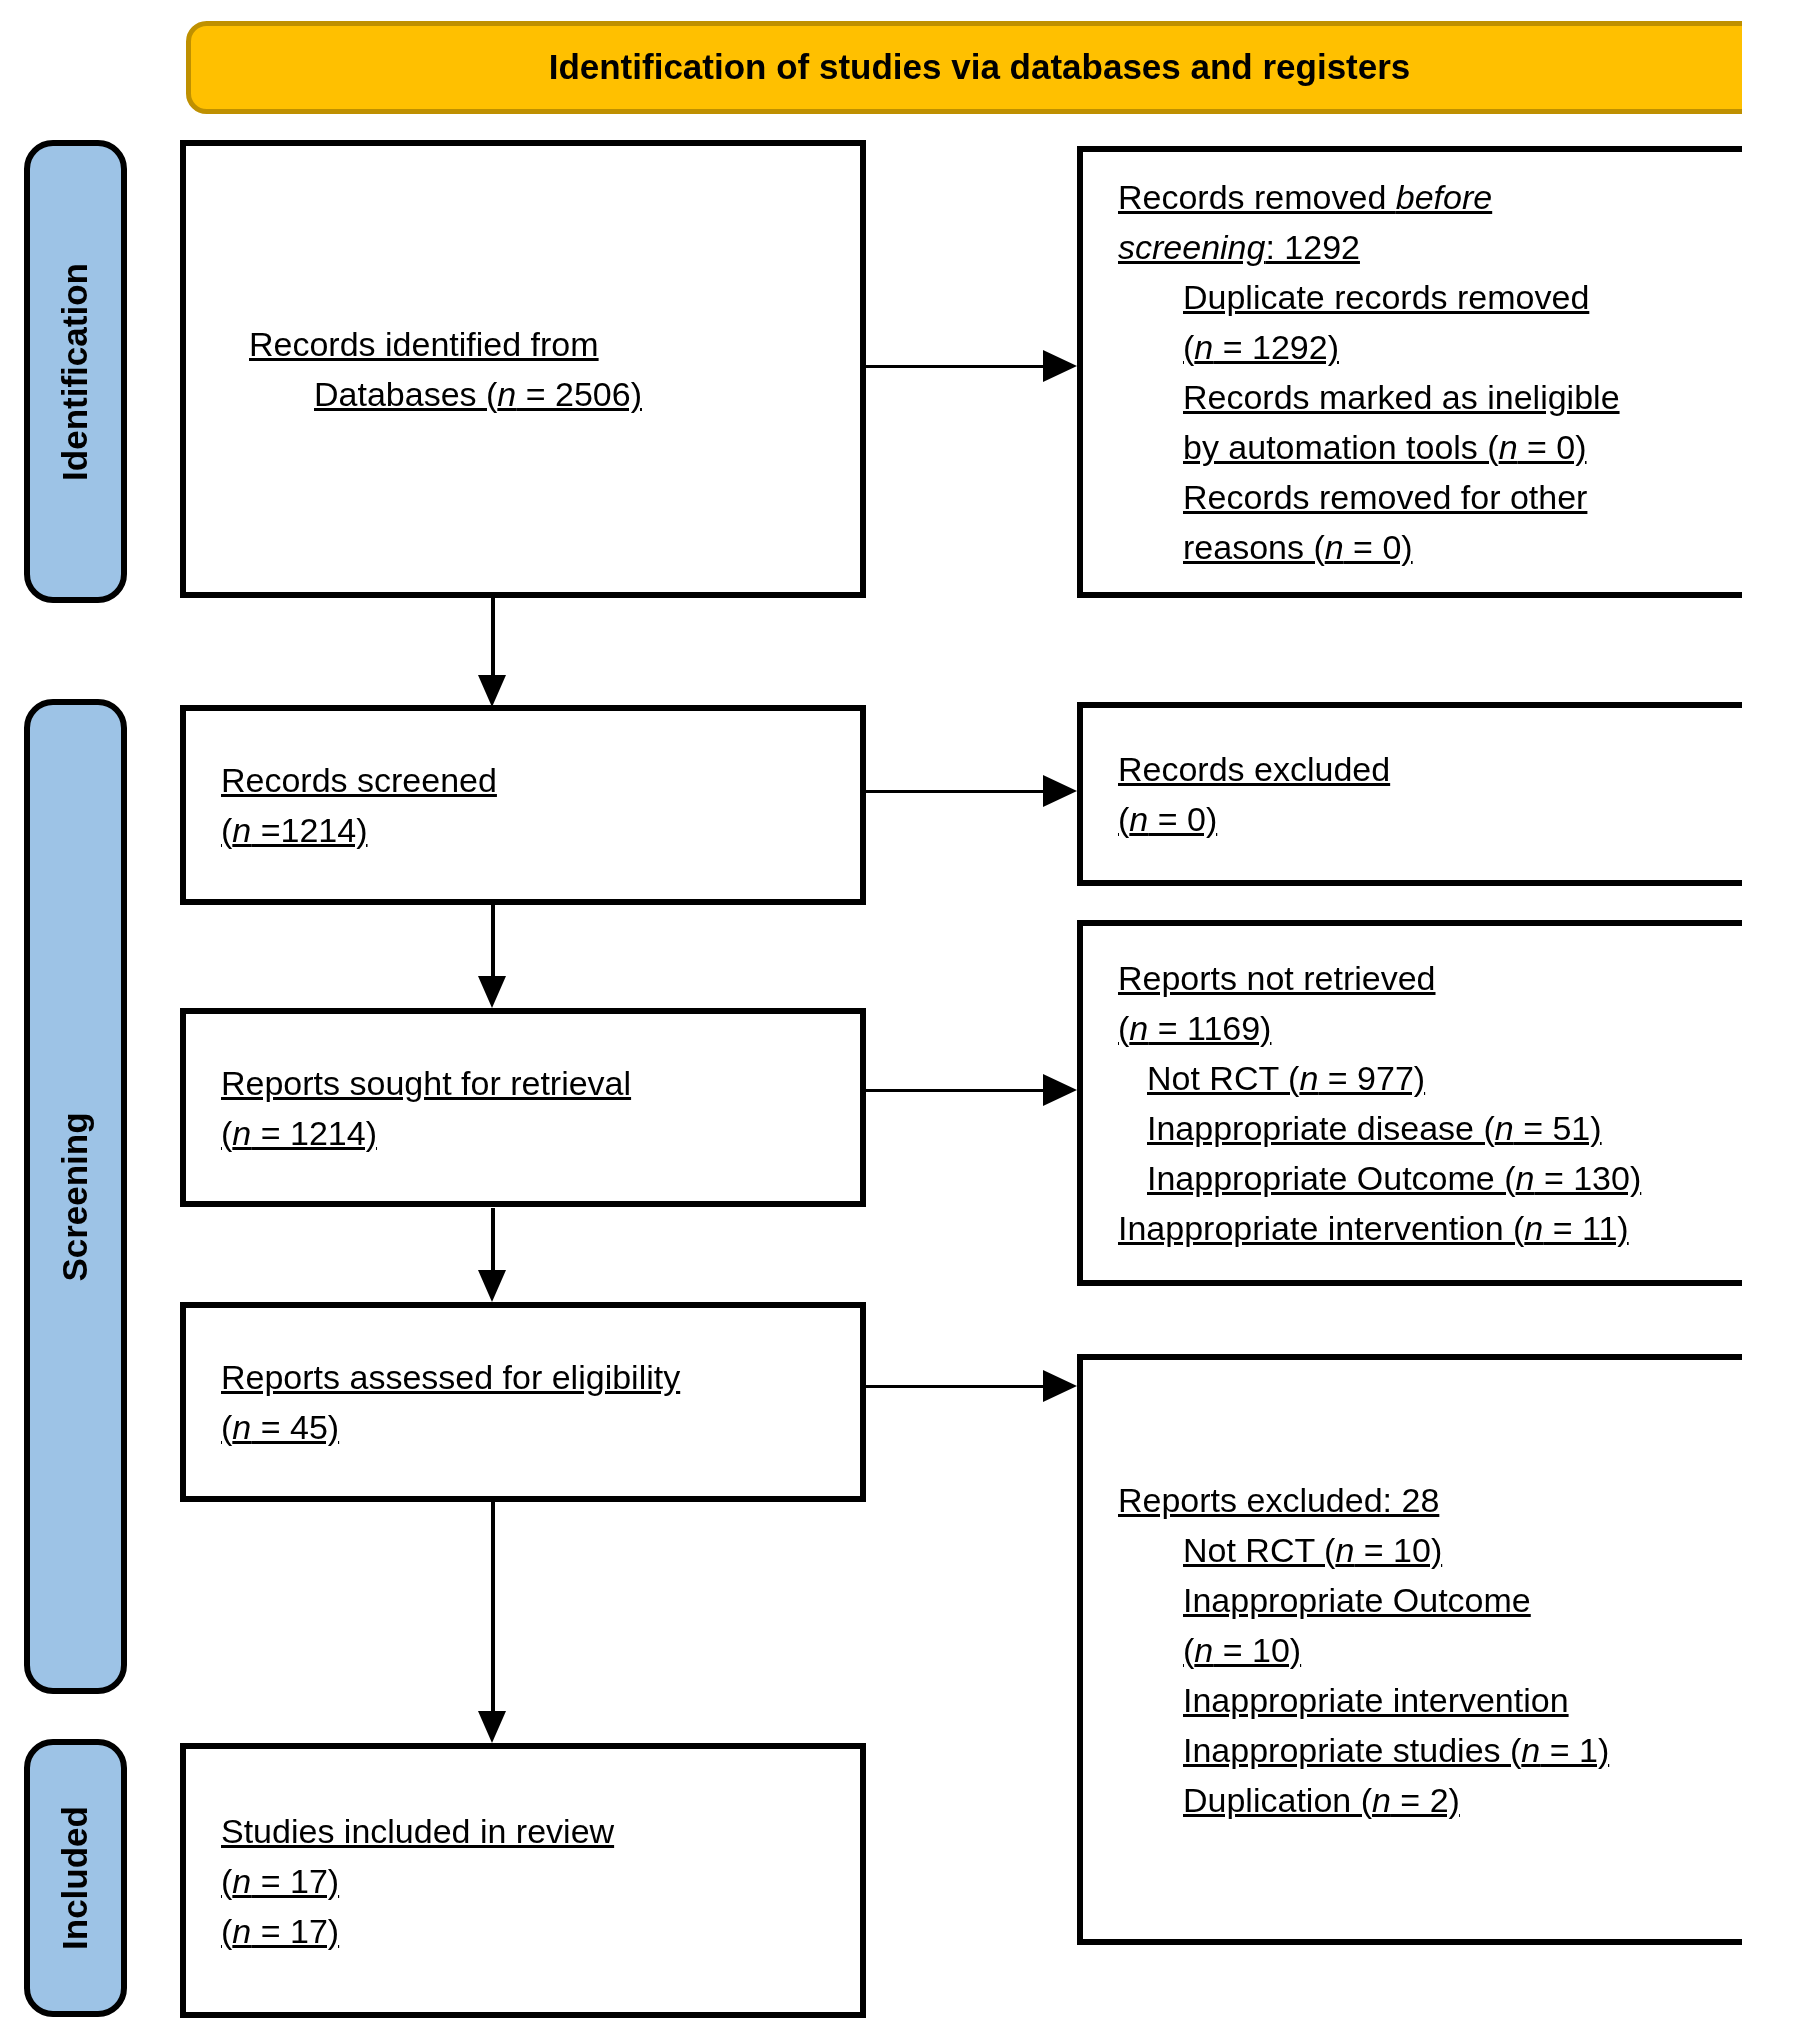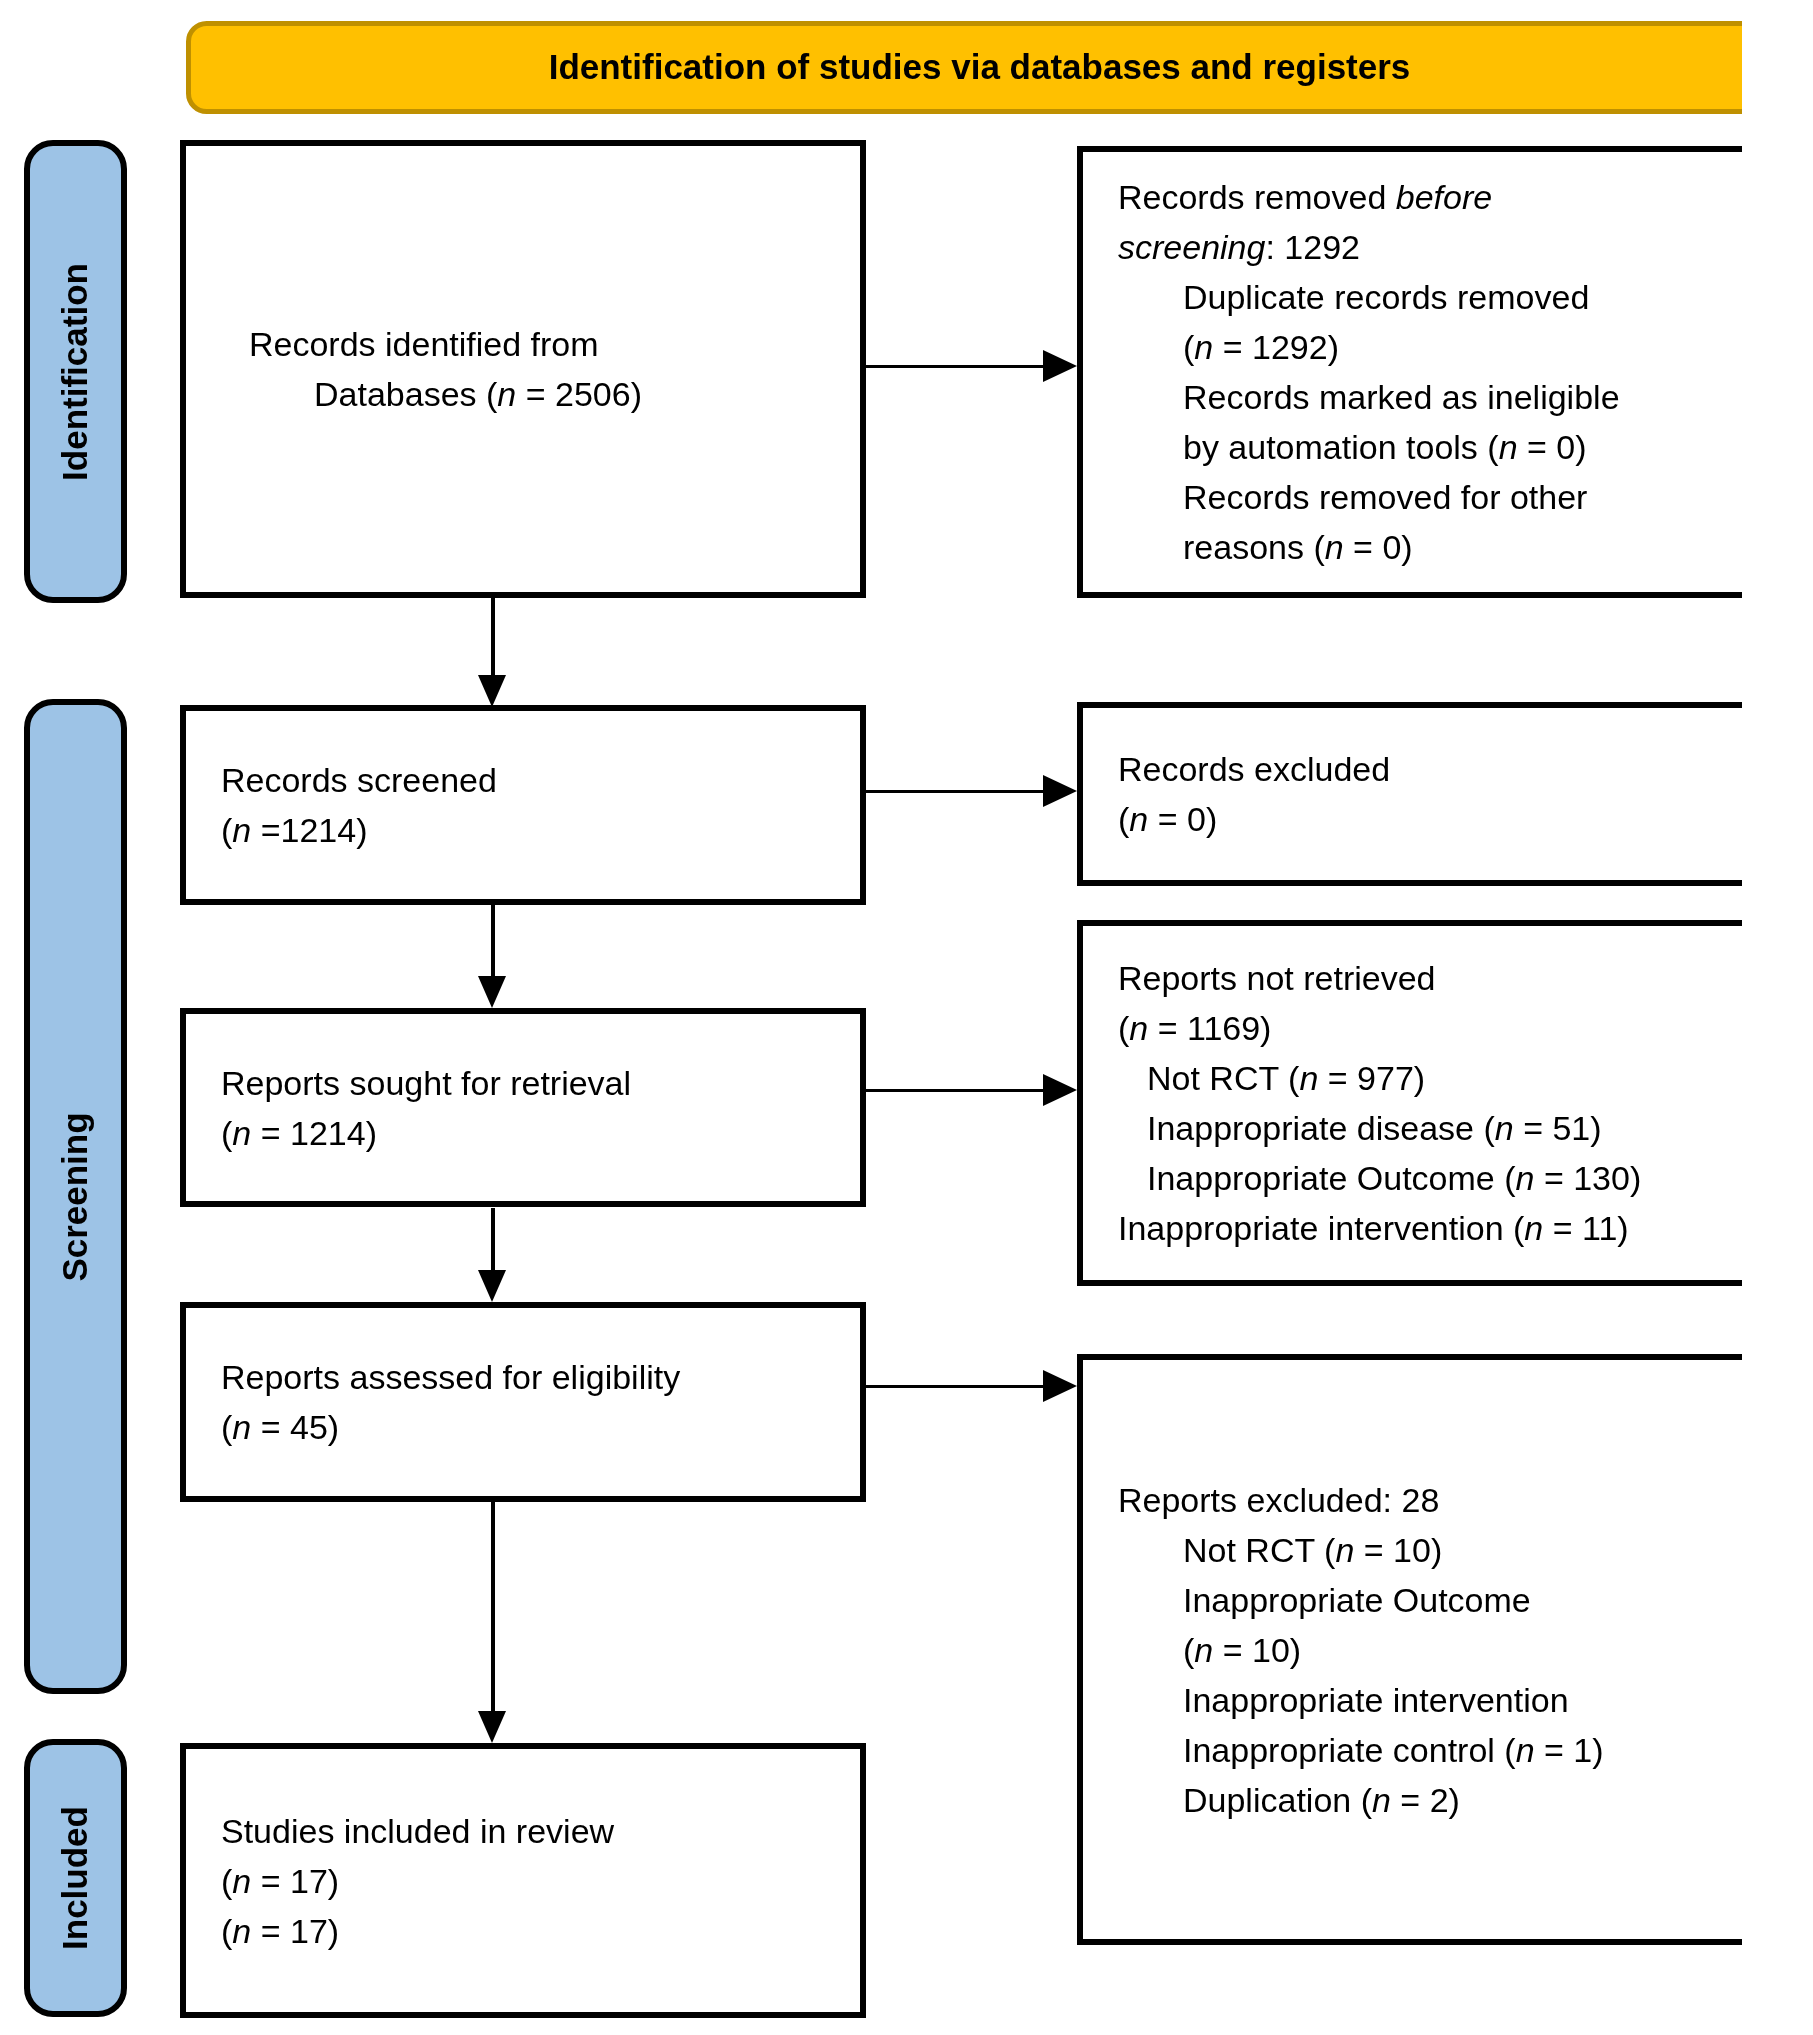--- a/index.html
+++ b/index.html
@@ -49,21 +49,21 @@
   #stage-screening      { top: 699px; height: 995px; }
   #stage-included       { top: 1739px; height: 278px; }
   
   .node {
     position: absolute;
     background: #ffffff;
     border: 6.6px solid var(--ink);
     display: flex; flex-direction: column; justify-content: center;
     font-size: 34px; line-height: 50px;
   }
-  .node-text { padding: 7.4px 17.7px 7.4px 35px; }
+  .node-text { padding: 7.4px 17.7px 7.4px 35px; text-decoration: underline; }
   .tline { white-space: nowrap; }
   .ind0 { padding-left: 0; }
   .ind1 { padding-left: 29px; }
   .ind2 { padding-left: 65px; }
   .it { font-style: italic; }
 
   #box-records-identified { left: 180px; top: 140px;  width: 686px; height: 458px; padding-left: 28px; }
   #box-records-screened   { left: 180px; top: 705px;  width: 686px; height: 200px; }
   #box-reports-sought     { left: 180px; top: 1008px; width: 686px; height: 199px; }
   #box-reports-assessed   { left: 180px; top: 1302px; width: 686px; height: 200px; }
@@ -190,21 +190,21 @@
         <div class="tline ind0"><span>Inappropriate intervention (</span><span class="it">n</span><span> = 11)</span></div>
       </div>
   </div>
   <div class="node" id="box-reports-excluded">
     <div class="node-text">
         <div class="tline ind0"><span>Reports excluded: 28</span></div>
         <div class="tline ind2"><span>Not RCT (</span><span class="it">n</span><span> = 10)</span></div>
         <div class="tline ind2"><span>Inappropriate Outcome</span></div>
         <div class="tline ind2"><span>(</span><span class="it">n</span><span> = 10)</span></div>
         <div class="tline ind2"><span>Inappropriate intervention</span></div>
-        <div class="tline ind2"><span>Inappropriate control (</span><span class="it">n</span><span> = 1)</span></div>
+        <div class="tline ind2"><span>Inappropriate studies (</span><span class="it">n</span><span> = 1)</span></div>
         <div class="tline ind2"><span>Duplication (</span><span class="it">n</span><span> = 2)</span></div>
       </div>
   </div>
 
   <div class="arrow-v" id="arrow-identified-screened"></div>
   <div class="arrow-v" id="arrow-screened-sought"></div>
   <div class="arrow-v" id="arrow-sought-assessed"></div>
   <div class="arrow-v" id="arrow-assessed-included"></div>
 
   <div class="arrow-h" id="arrow-identified-removed"></div>

